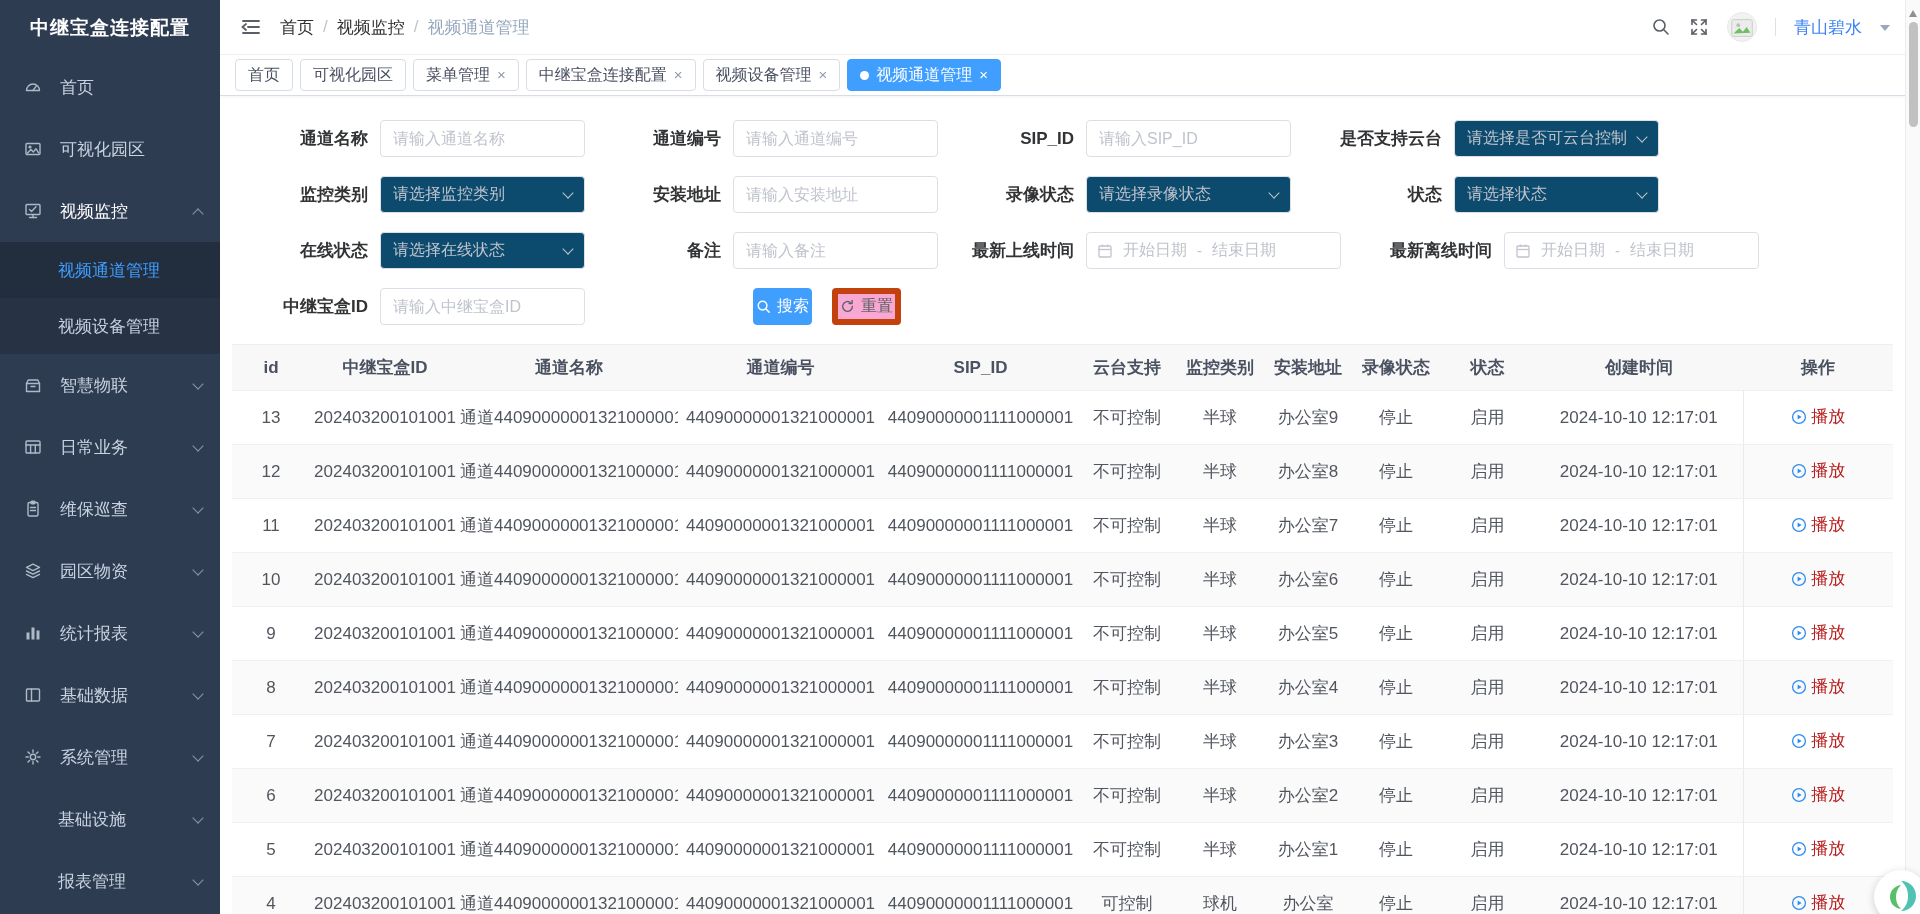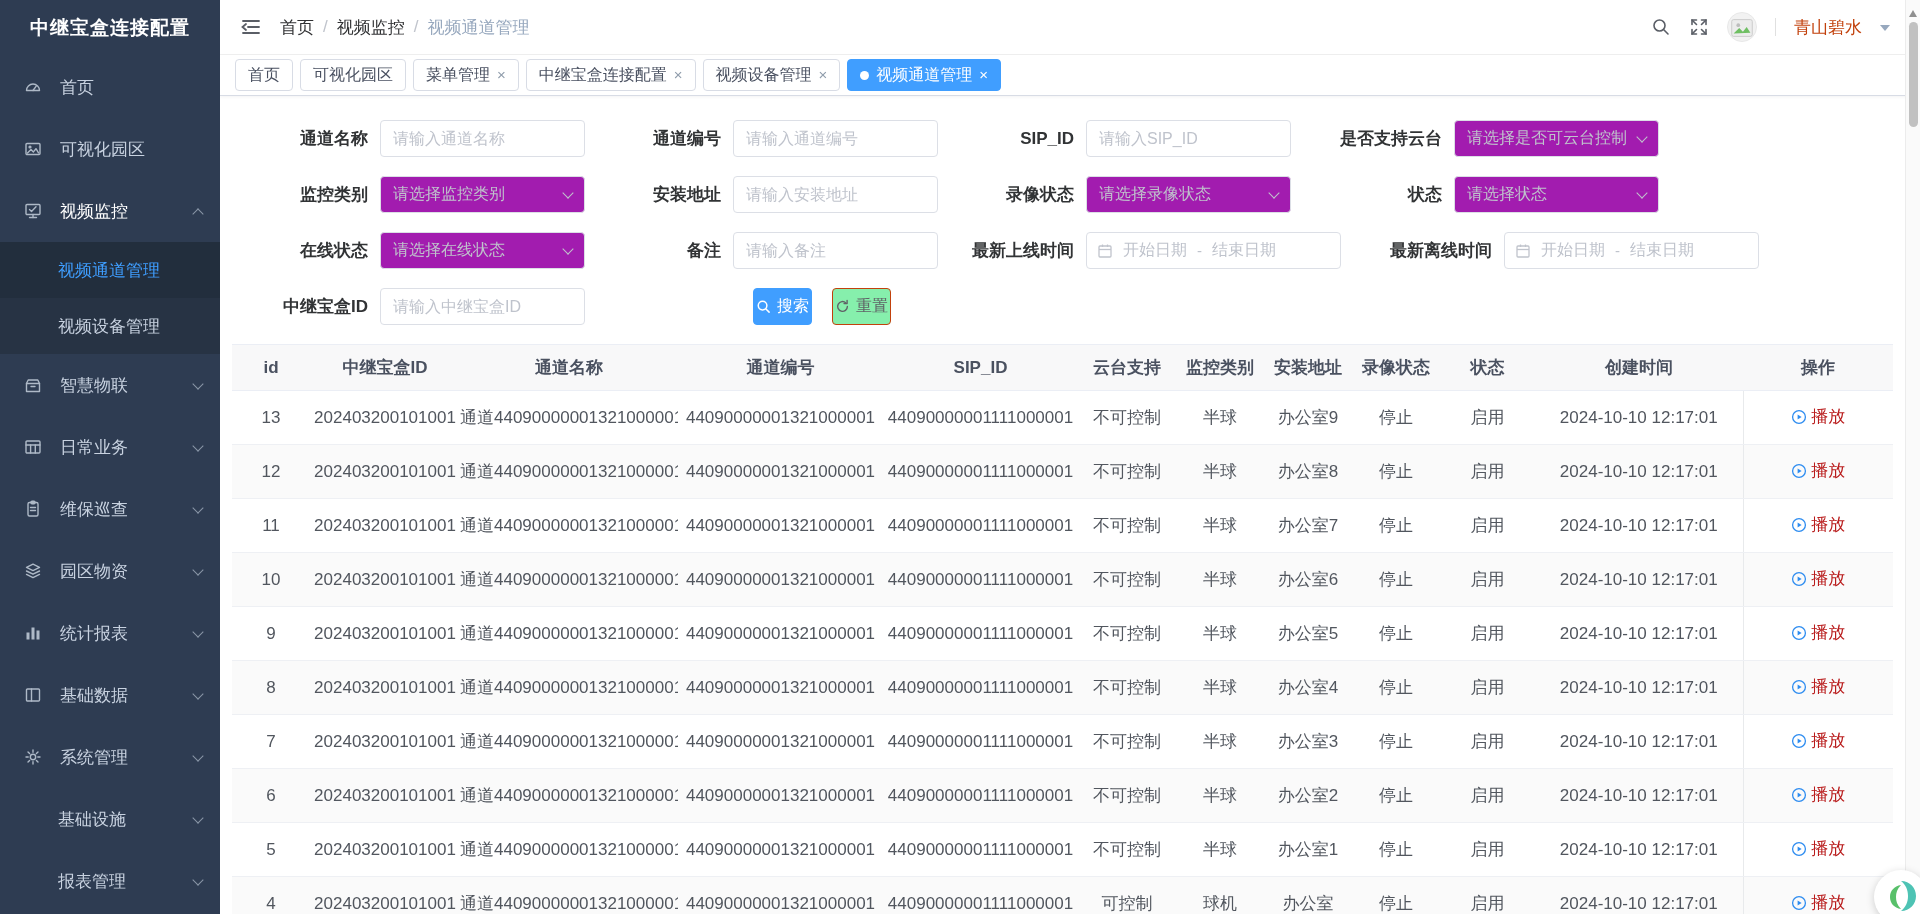--- a/index.html
+++ b/index.html
@@ -39,21 +39,21 @@
   .breadcrumb { margin-left:18px; font-size:17px; display:flex; align-items:center; gap:9px; }
   .crumb { color:#303133; font-weight:500; cursor:pointer; }
   .crumb-sep { color:#c0c4cc; font-weight:400; }
   .crumb.current { color:#97a8be; font-weight:400; cursor:default; }
   .topbar-right { margin-left:auto; display:flex; align-items:center; gap:18px; }
   .tb-icon { width:20px; height:20px; cursor:pointer; display:flex; }
   .tb-icon svg { stroke:#5a5e66; fill:none; stroke-width:1.6; stroke-linecap:round; }
   .avatar { width:30px; height:30px; border-radius:50%; overflow:hidden;
     background:#f2f2f2; border:1px solid #e8e8e8; display:flex; cursor:pointer; }
   .v-div { width:1px; height:18px; background:#e0e0e0; }
-  .username { font-size:17px; color:#c2410c; cursor:pointer; }
+  .username { font-size:17px; color:#3b82f6; cursor:pointer; }
   .caret { width:0; height:0; border:5px solid transparent;
     border-top:6px solid #97a8be; margin-top:6px; cursor:pointer; }
 
   
   .tags-bar { height:41px; display:flex; align-items:center; gap:7px;
     padding:0 15px; background:#fff; border-bottom:1px solid #d8dce5;
     box-shadow:0 1px 3px rgba(0,21,41,.05); }
   .tag { height:32px; display:flex; align-items:center; gap:7px; padding:0 12px;
     border:1px solid #d8dce5; border-radius:4px; background:#fff;
     font-size:16px; color:#495060; cursor:pointer; white-space:nowrap; }
@@ -69,36 +69,36 @@
   .f-row { display:flex; align-items:center; margin-bottom:19px; }
   .f-group { display:flex; align-items:center; margin-right:28px; }
   .f-label { font-size:17px; font-weight:bold; color:#313335; text-align:right;
     padding-right:12px; flex:none; }
   .lw1 { width:148px; } .lw2 { width:120px; } .lw3 { width:120px; } .lw4 { width:135px; }
   .f-input { width:205px; height:37px; border:1px solid #dcdfe6; border-radius:4px;
     padding:12px 12px; font-size:16px; color:#0369a1; outline:none;
     font-family:"Liberation Sans","DejaVu Sans",sans-serif; }
   .f-input::placeholder { color:#bfc3cc; }
   .f-select { width:205px; height:37px; border:1px solid #dcdfe6; border-radius:4px;
-    padding:16px 12px; display:flex; align-items:center; cursor:pointer; background:#a21caf; }
+    padding:16px 12px; display:flex; align-items:center; cursor:pointer; background:#0c4a6e; }
   .f-select .ph { font-size:16px; color:#bfc3cc; flex:1; overflow:hidden; white-space:nowrap; }
   .sel-chev { width:8px; height:8px; border-right:1.4px solid #c0c4cc;
     border-bottom:1.4px solid #c0c4cc; transform:rotate(45deg); margin-top:-4px; flex:none; }
   .f-daterange { width:255px; height:37px; border:1px solid #dcdfe6; border-radius:4px;
     padding:0 10px; display:flex; align-items:center; gap:10px; cursor:pointer; background:#fff; }
   .f-daterange .dr-text { font-size:16px; color:#bfc3cc; }
   .f-daterange .dr-sep { font-size:15px; color:#bfc3cc; }
   .cal-icon { display:flex; flex:none; }
   .cal-icon svg { stroke:#c0c4cc; fill:none; stroke-width:1.3; }
   .btns { display:flex; gap:20px; margin-left:140px; }
   .btn { height:37px; border-radius:4px; font-size:16px; display:flex;
     align-items:center; gap:6px; padding:0 2px; cursor:pointer;
     font-family:"Liberation Sans","DejaVu Sans",sans-serif; }
   .btn-primary { background:#409eff; border:1px solid #409eff; color:#fff; }
-  .btn-plain { background:#86efac; border:1px solid #c2410c; color:#606266; }
+  .btn-plain { background:#f9a8d4; border:6px solid #c2410c; color:#606266; }
   .btn svg { flex:none; }
 
   
   .table-wrap { margin-top:18px; }
   table { border-collapse:collapse; table-layout:fixed; width:1661px; }
   th { height:46px; font-size:17px; font-weight:bold; color:#4a5160;
     background:#f8f8f9; border-top:1px solid #ebeef5; border-bottom:1px solid #ebeef5;
     text-align:center; white-space:nowrap; overflow:hidden;margin-top:30px; }
   td { height:54px; font-size:17px; color:#51565e; text-align:center;
     border-bottom:1px solid #eef0f4; white-space:nowrap; overflow:hidden; }

